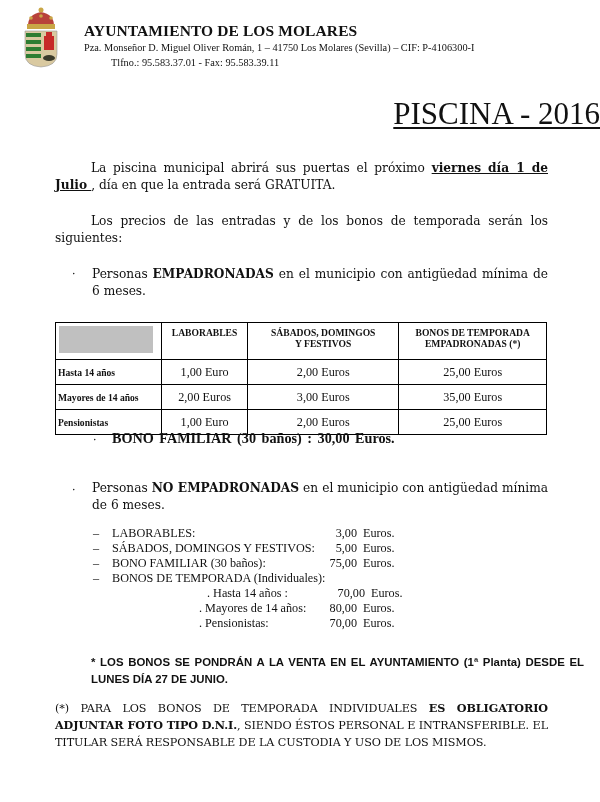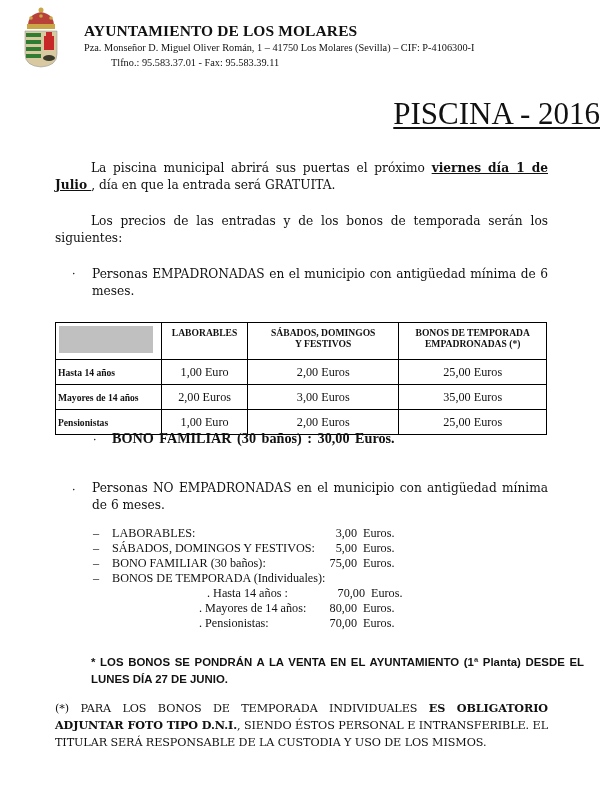--- a/index.html
+++ b/index.html
@@ -18,21 +18,21 @@
 
   .para { font-family: "DejaVu Serif", serif; font-size: 12.2px; line-height: 17px; text-align: justify; }
   .p1 { left: 55px; top: 160px; width: 493px; }
   .p2 { left: 55px; top: 213px; width: 493px; }
   .indent { display: inline-block; width: 36px; }
   .ul-bold { font-weight: bold; text-decoration: underline; }
 
   .bullet { font-size: 11px; }
   .b1-dot { left: 72px; top: 268px; }
   .b1 { left: 92px; top: 266px; width: 456px; }
-  .caps-bold { font-weight: normal; margin-top: 36px; }
+  .caps-bold { font-weight: bold; margin-top: 36px; }
 
   
   table.prices { position: absolute; left: 55px; top: 322px; width: 492px; border-collapse: collapse; font-family: "Liberation Serif", serif; }
   table.prices td, table.prices th { border: 1px solid #000; padding: 3px; }
   table.prices th { font-size: 9.6px; font-weight: bold; vertical-align: top; text-align: center; padding-top: 4px; line-height: 11px; height: 29px; }
   .corner { padding: 3px !important; width: 94px; }
   .corner div { background: #c0c0c0; height: 27px; width: 94px; }
   table.prices td.rowlabel { font-size: 9.6px; font-weight: bold; padding-left: 2px; height: 18px; text-align: left; }
   table.prices td.val { font-size: 12.2px; text-align: center; height: 18px; }
   .col1 { width: 100px; }

